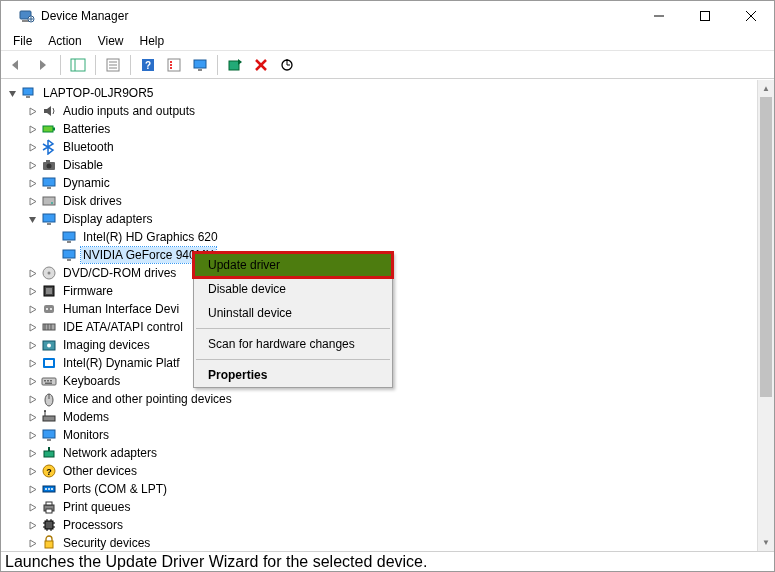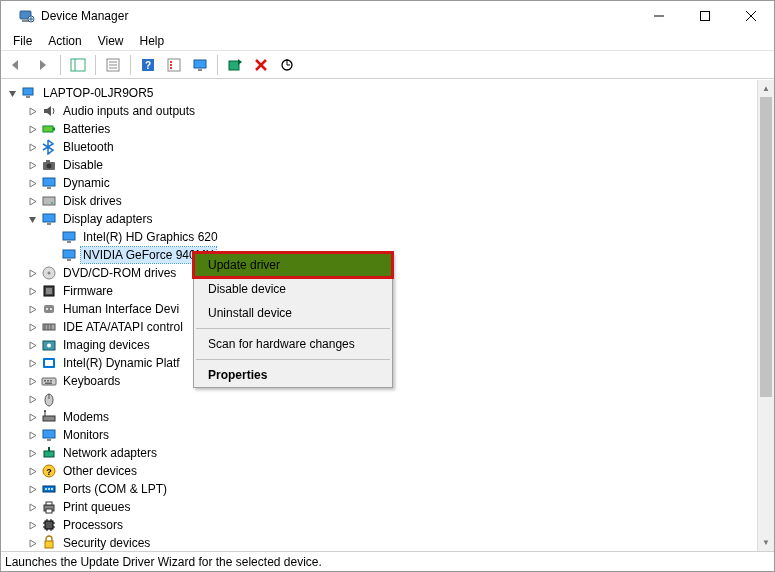--- a/index.html
+++ b/index.html
@@ -156,21 +156,21 @@
     background: #c0c0c0;
     margin: 3px 2px;
   }
   
   .statusbar {
     position: absolute;
     left:0; right:0; bottom:0;
     height: 20px;
     border-top: 1px solid #d0d0d0;
     padding: 2px 4px;
-    font-size: 12px;
+    font-size: 16px;
     display:flex; align-items:center;
   }
 </style>
 </head>
 <body>
 
 <div class="titlebar">
   <span class="app-icon">
     <svg width="16" height="16" viewBox="0 0 16 16">
       <rect x="1" y="3" width="11" height="8" rx="1" fill="#4a88c7" stroke="#2b5a8a"></rect>
@@ -521,20 +521,21 @@
           <svg width="9" height="9">
             <path d="M2 1 L8 4.5 L2 8 Z" fill="none" stroke="#7a7a7a"></path>
           </svg>
         </span>
         <span class="node-icon">
           <svg width="16" height="16" viewBox="0 0 16 16">
             <ellipse cx="8" cy="9" rx="4" ry="6" fill="#ccc" stroke="#555"></ellipse>
             <line x1="8" y1="3" x2="8" y2="8" stroke="#555"></line>
           </svg>
         </span>
+        <span class="node-label">Mice and other pointing devices</span>
       </div>
       <div class="tree-row lvl1">
         <span class="expand">
           <svg width="9" height="9">
             <path d="M2 1 L8 4.5 L2 8 Z" fill="none" stroke="#7a7a7a"></path>
           </svg>
         </span>
         <span class="node-icon">
           <svg width="16" height="16" viewBox="0 0 16 16">
             <rect x="2" y="7" width="12" height="5" fill="#888" stroke="#333"></rect>

